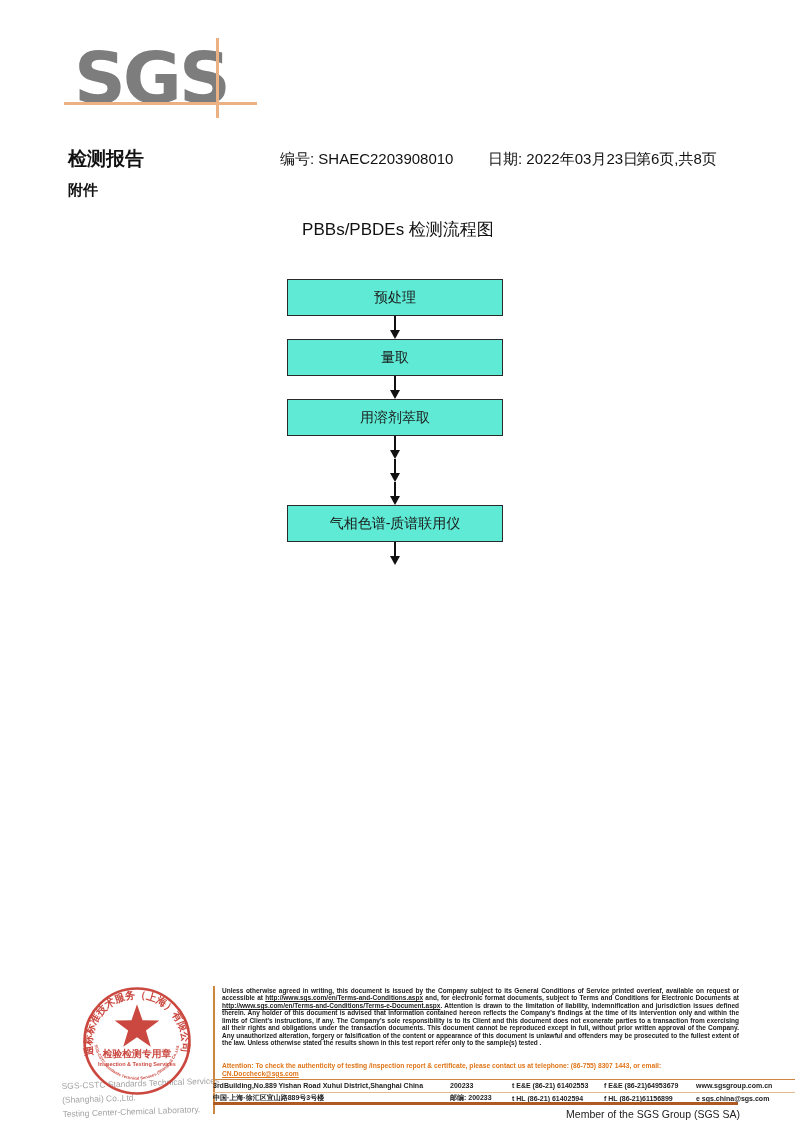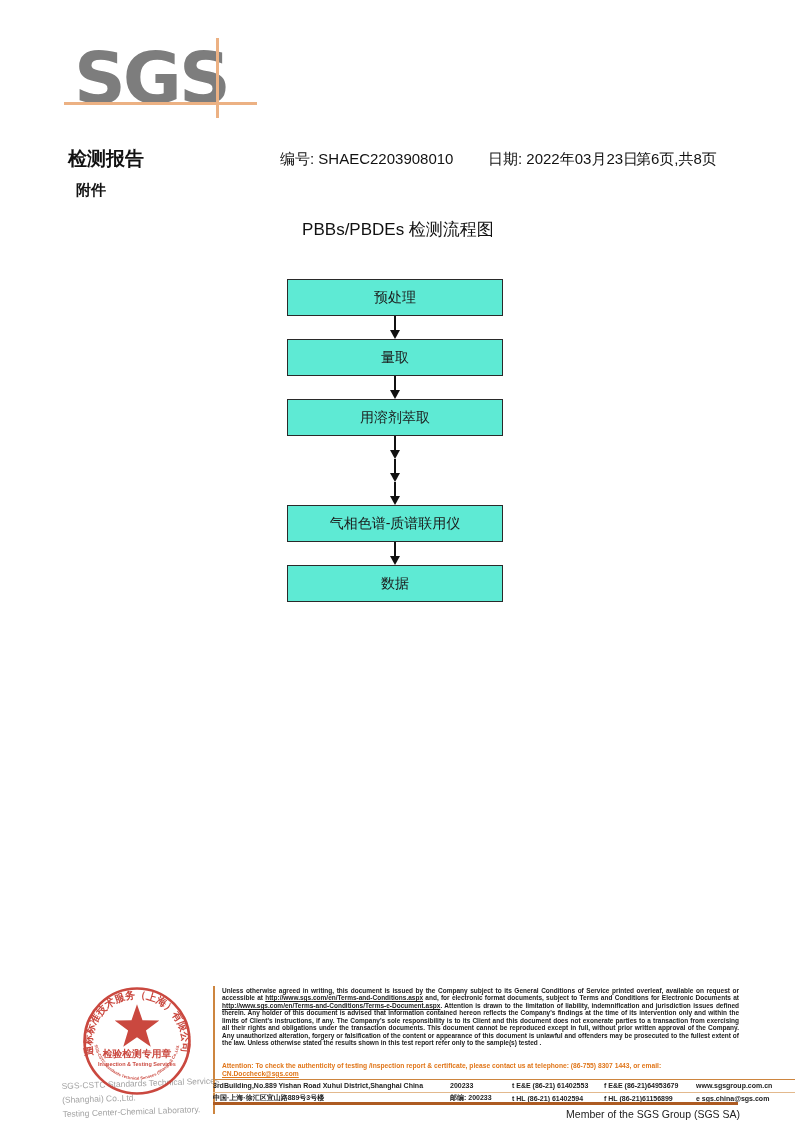--- a/index.html
+++ b/index.html
@@ -10,21 +10,21 @@
   .logo-text{position:absolute;left:74px;top:42px;font-family:"DejaVu Sans",sans-serif;
              font-weight:900;font-size:72px;line-height:1;color:#7d7d7d;letter-spacing:-3px;}
   .logo-hline{position:absolute;left:64px;top:102px;width:193px;height:3px;background:#ecb183;}
   .logo-vline{position:absolute;left:216px;top:38px;width:3px;height:80px;background:#ecb183;}
 
   
   .report-title{position:absolute;left:68px;top:146px;font-size:19px;font-weight:bold;}
   .report-no{position:absolute;left:280px;top:150px;font-size:15px;}
   .report-date{position:absolute;left:488px;top:150px;font-size:15px;}
   .report-pages{position:absolute;left:636px;top:150px;font-size:15px;}
-  .attachment{position:absolute;left:68px;top:181px;font-size:15px;font-weight:bold;margin-left:8px;}
+  .attachment{position:absolute;left:68px;top:181px;font-size:15px;font-weight:bold;}
 
   
   .flow-title{position:absolute;left:0;top:218px;width:796px;text-align:center;
               font-size:17px;font-weight:normal;}
   .flow{position:absolute;left:287px;top:279px;width:216px;display:flex;flex-direction:column;}
   .flow-box{box-sizing:border-box;height:37px;border:1px solid #2a2a2a;background:#5eead4;
             display:flex;align-items:center;justify-content:center;
             font-family:"DejaVu Serif",serif;font-size:14px;color:#1a1a1a;}
   .flow-arrow{height:23px;display:flex;flex-direction:column;align-items:center;}
   .flow-arrow .shaft{width:2.5px;flex:1;background:#111;}
@@ -91,21 +91,20 @@
       </div>
     <div class="flow-arrow">
         <div class="shaft"></div>
         <div class="head"></div>
       </div>
     <div class="flow-box">气相色谱-质谱联用仪</div>
     <div class="flow-arrow">
         <div class="shaft"></div>
         <div class="head"></div>
       </div>
-    <div class="flow-box">数据</div>
   </div>
 
   <div class="company-lines">
     <div>SGS-CSTC Standards Technical Services (Shanghai) Co.,Ltd.</div>
     <div>Testing Center-Chemical Laboratory.</div>
   </div>
 
   <svg class="stamp" viewBox="0 0 108 108">
     <defs>
       <path id="arcTop" d="M 11,68 A 44.5,44.5 0 1 1 97,68" fill="none"></path>

